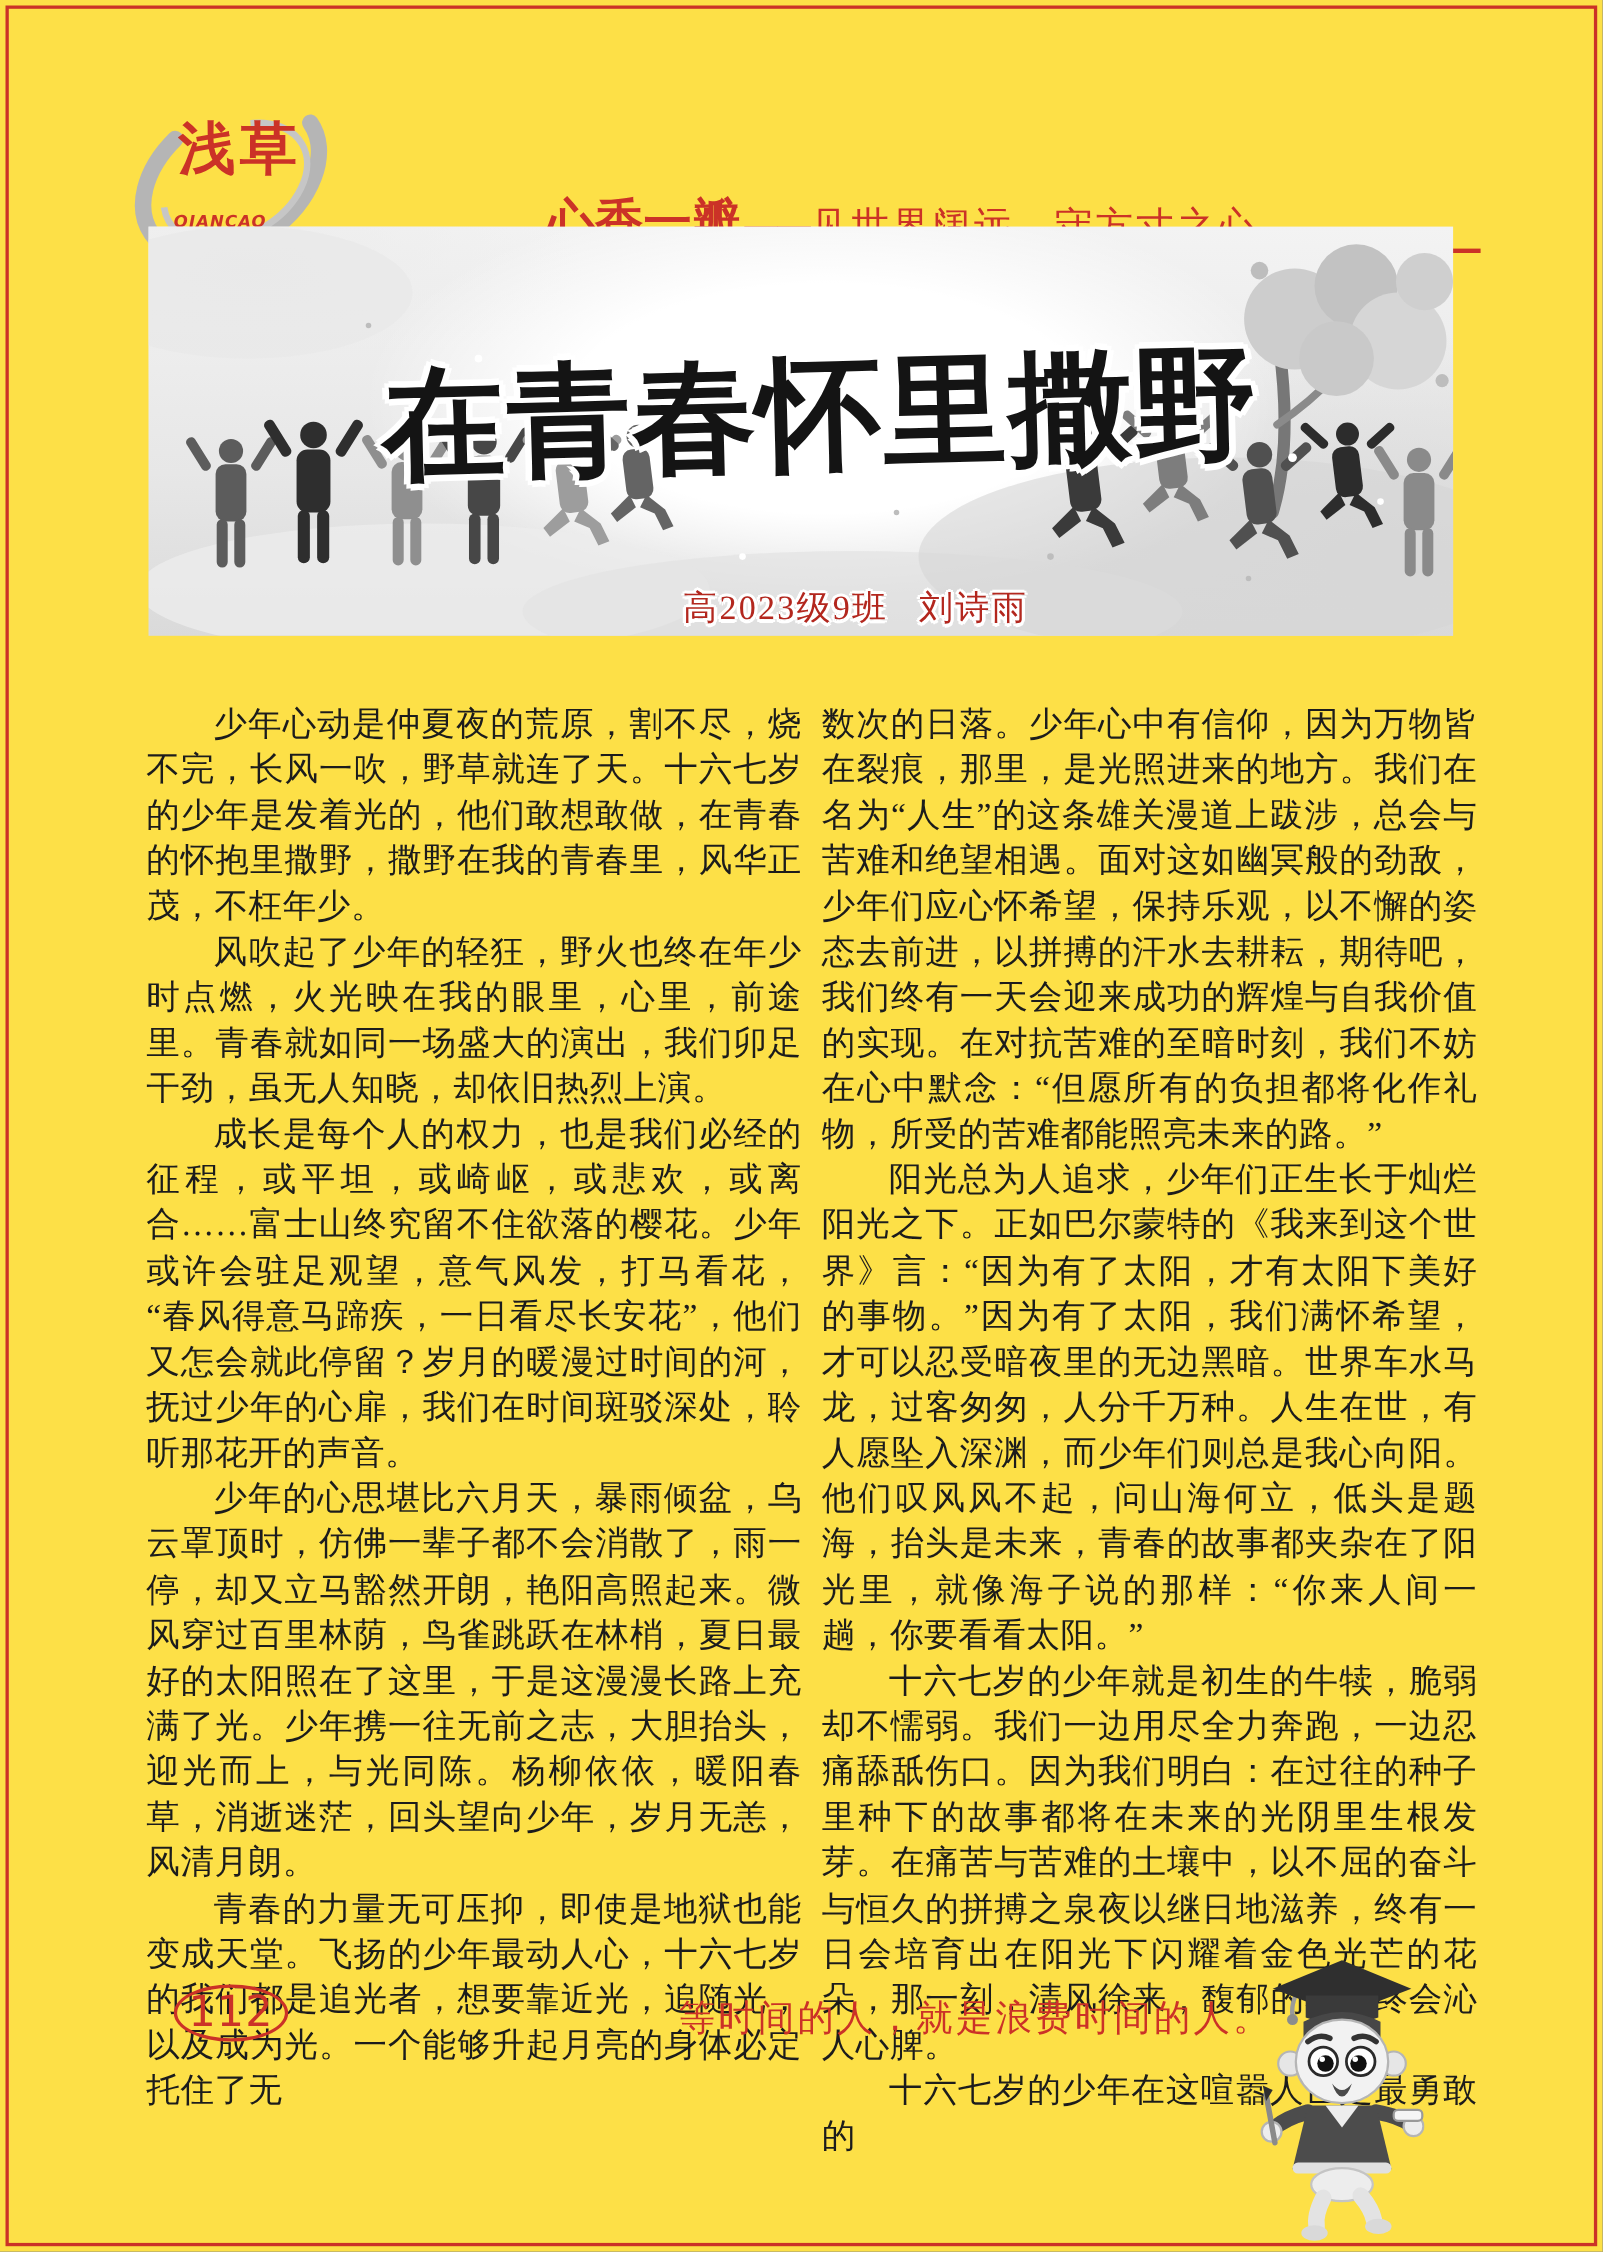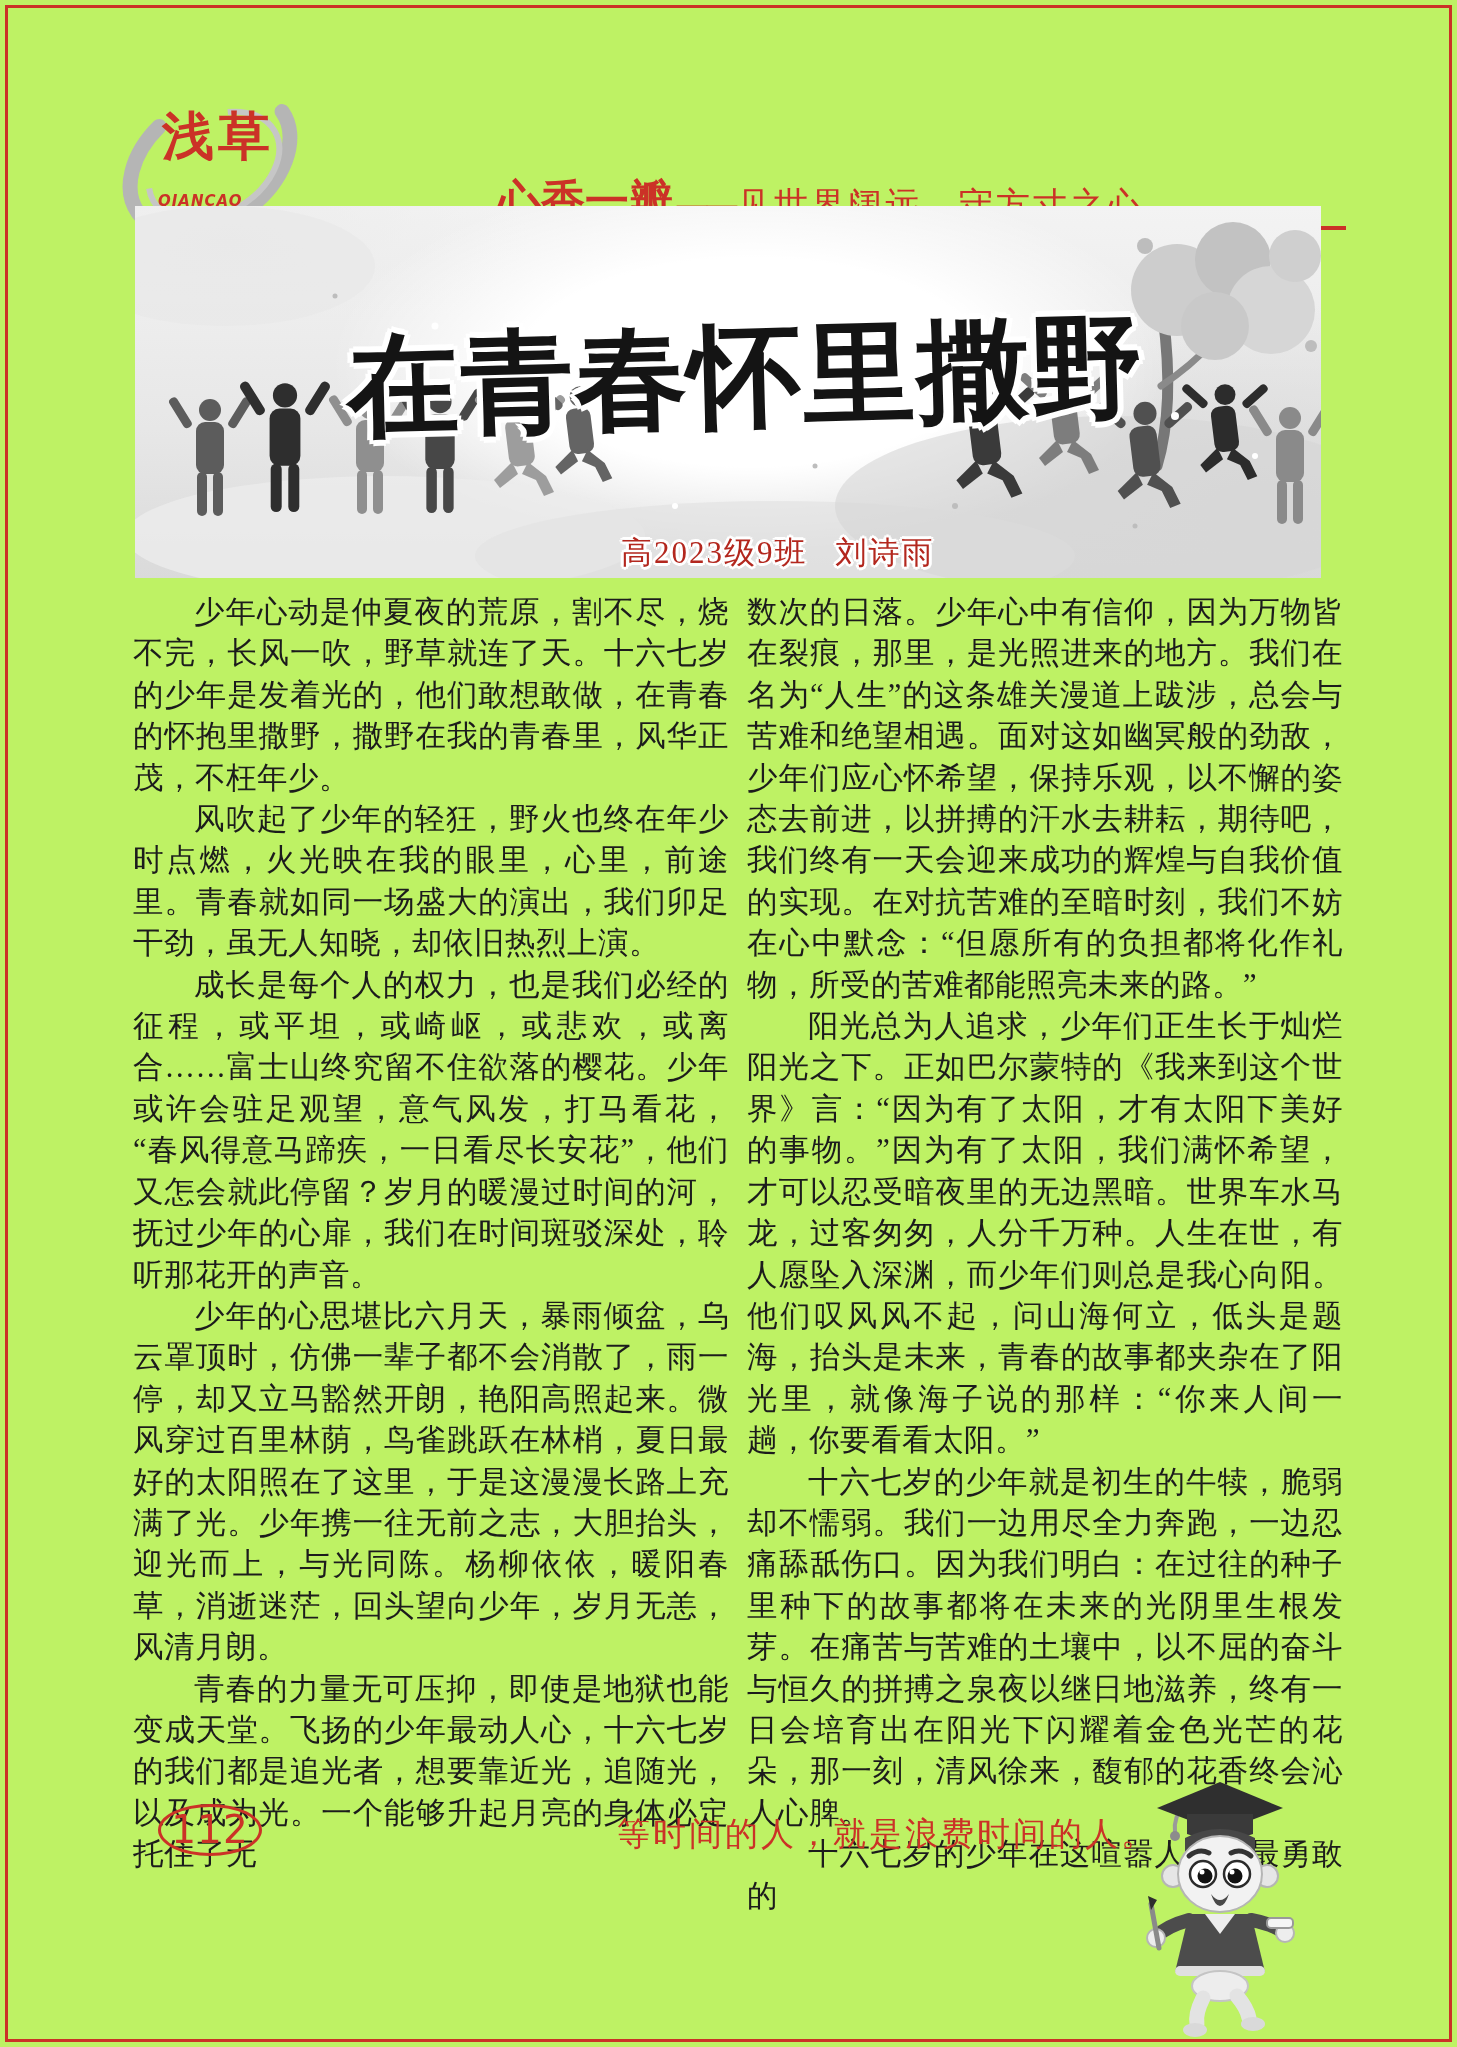--- a/index.html
+++ b/index.html
@@ -1,21 +1,21 @@
 <!DOCTYPE html>
 <html lang="zh"><head>
 <meta charset="utf-8">
 <style>
   :root{
     --red:#cb3227;
     --ink:#1c1c1c;
   }
   html,body{margin:0;padding:0;background:#888;}
   .page{
-    position:relative;width:1457px;height:2047px;background:#bef264;
+    position:relative;width:1457px;height:2047px;background:#fde047;
     margin:0 auto;overflow:hidden;
     font-family:"Liberation Serif","DejaVu Serif",serif;
   }
   .frame{position:absolute;inset:5px;border:3px solid var(--red);pointer-events:none;}
 
   
   .logo{position:absolute;left:110px;top:96px;width:200px;height:140px;}
   .logo svg{position:absolute;left:0;top:0;}
   .logo-cn{
     position:absolute;left:52px;top:10px;width:120px;
@@ -61,21 +61,21 @@
     text-shadow:-3px 0 0 #fff,3px 0 0 #fff,0 -3px 0 #fff,0 3px 0 #fff,
                 -2px -2px 0 #fff,2px 2px 0 #fff,-2px 2px 0 #fff,2px -2px 0 #fff;
   }
   .byline .sp{display:inline-block;width:28px;}
 
   
   .article{
     position:absolute;left:133px;top:592px;width:1210px;height:1210px;
     display:flex;gap:18px;color:var(--ink);
   }
-  .col{width:596px;font-size:30.5px;line-height:41.4px;text-align:justify;letter-spacing:0.5px;}
+  .col{width:596px;font-size:30.5px;line-height:41.4px;text-align:justify;letter-spacing:0.5px;margin-top:46px;}
   .col p{margin:0;padding:0;}
   .col p.indent{text-indent:2em;}
   .col p.noindent{text-indent:0;}
 
   
   .pageno{
     position:absolute;left:158px;top:1804px;width:98px;height:46px;
     border:3px solid var(--red);border-radius:50%;
     color:var(--red);font-family:"DejaVu Sans","Liberation Sans",sans-serif;
     font-size:39px;line-height:46px;text-align:center;letter-spacing:1px;

